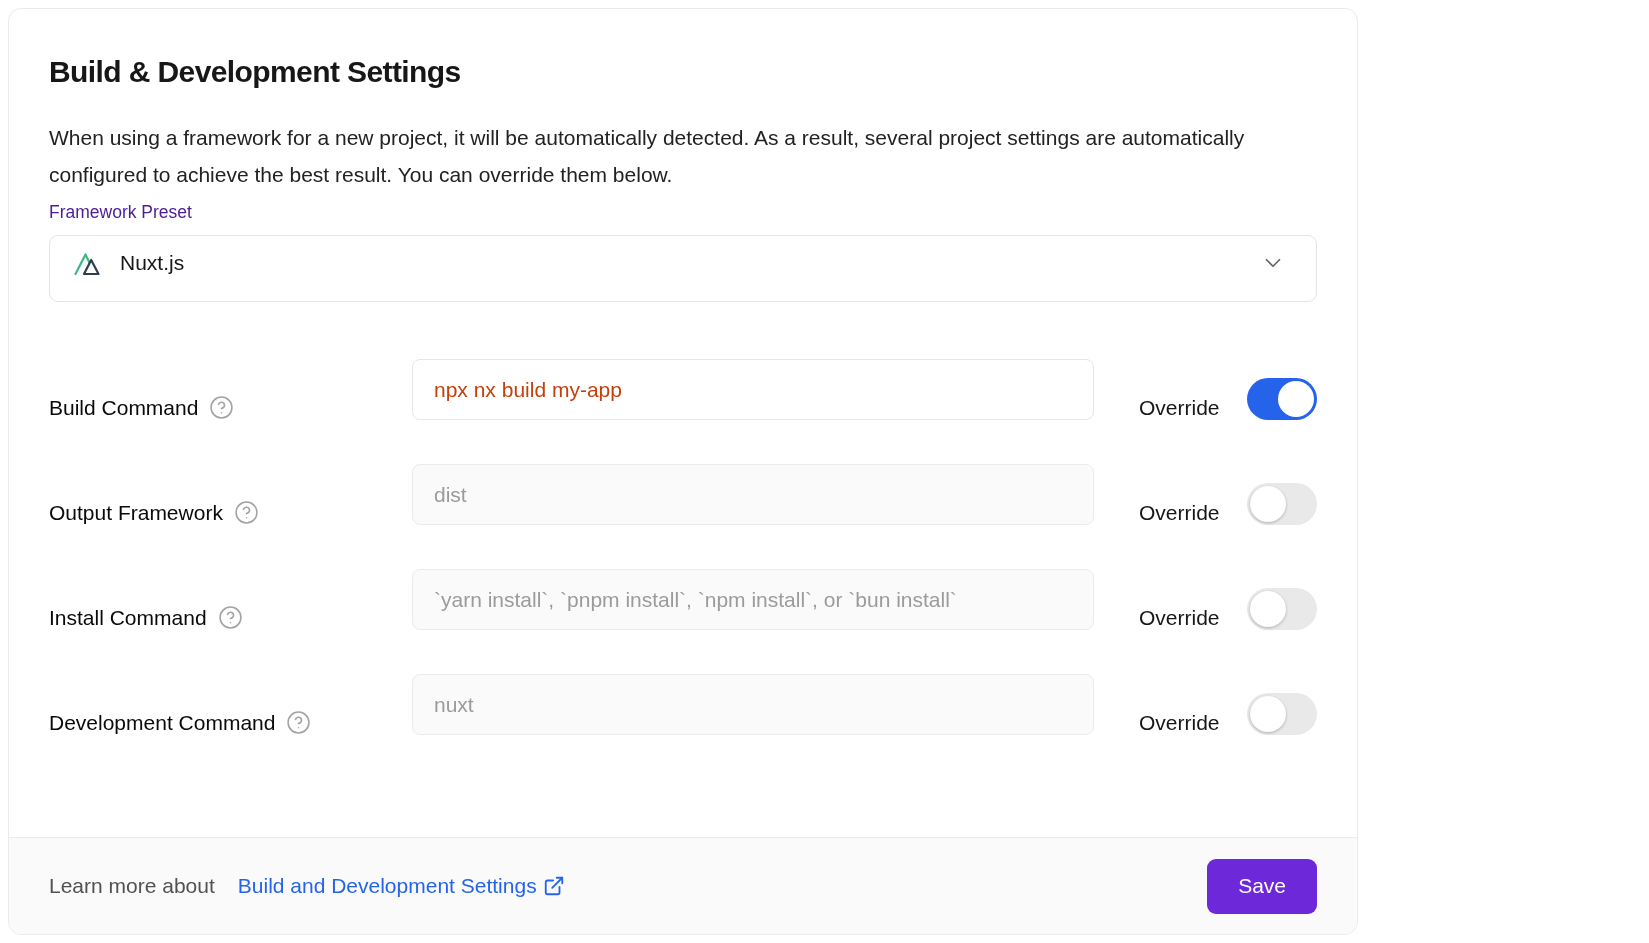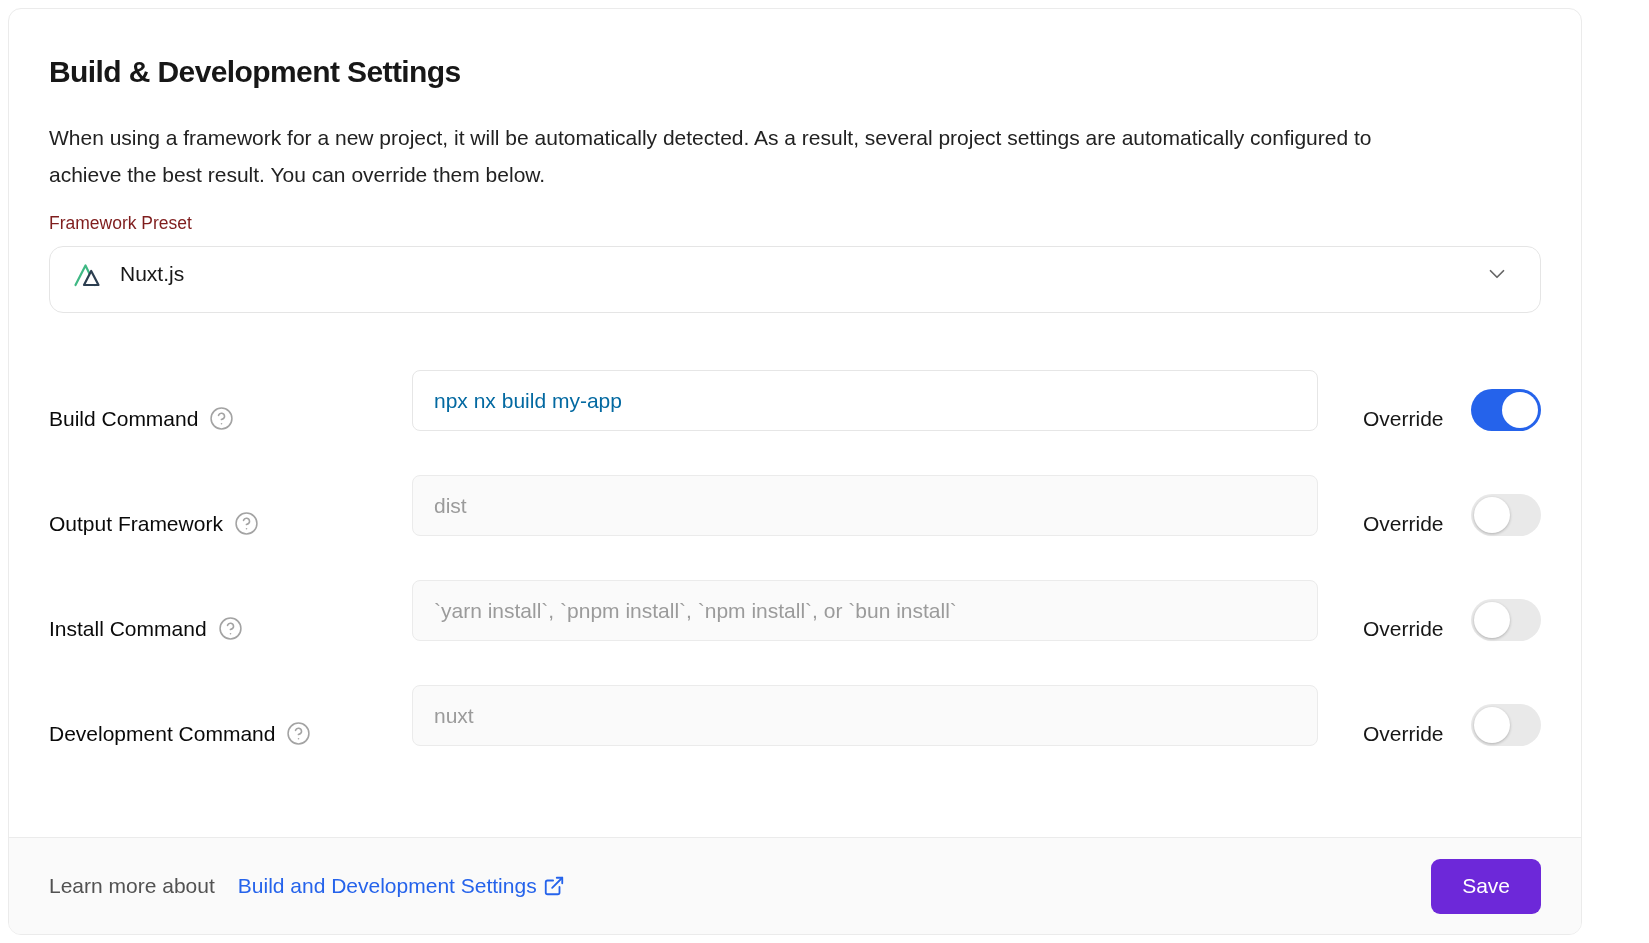--- a/index.html
+++ b/index.html
@@ -1,46 +1,46 @@
 <!DOCTYPE html>
 <html><head>
 <meta charset="utf-8">
 <style>
   * { box-sizing: border-box; margin: 0; padding: 0; }
   html, body { width: 1649px; height: 943px; background: #ffffff;
     font-family: "Liberation Sans", sans-serif; color: #171717; }
   .card {
-    position: absolute; left: 8px; top: 8px; width: 1574px; height: 927px;
+    position: absolute; left: 8px; top: 8px; width: 1350px; height: 927px;
     background: #ffffff; border: 1px solid #ebebeb; border-radius: 13px;
     overflow: hidden; display: flex; flex-direction: column;
   }
   .card-body { flex: 1; padding: 46px 40px 0 40px; }
   h1.title { font-size: 30px; font-weight: 700; letter-spacing: -0.6px;
     color: #171717; margin-bottom: 30px; }
   p.desc { font-size: 21px; line-height: 37px; color: #222222;
-    max-width: 1400px; margin-bottom: 20px; }
-  .fp-label { font-size: 17.5px; color: #7f1d1d; margin-bottom: 12px; }
+    max-width: 1400px; margin-bottom: 9px; }
+  .fp-label { font-size: 17.5px; color: #4c1d95; margin-bottom: 12px; }
   .select {
-    height: 67px; border: 1px solid #e5e5e5; border-radius: 14px;
+    height: 67px; border: 1px solid #e5e5e5; border-radius: 9px;
     display: flex; align-items: center; padding: 0 30px 12px 24px;
     background: #ffffff; cursor: pointer;
   }
   .select .fw-name { font-size: 21px; color: #171717; margin-left: 14px; }
   .select .chev { margin-left: auto; display: flex; align-items: center; }
   .rows { margin-top: 57px; }
   .row { display: flex; align-items: flex-end; height: 61px; margin-bottom: 44px; }
   .row-label { width: 363px; display: flex; align-items: center;
     font-size: 21px; color: #0a0a0a; flex-shrink: 0; }
   .help { margin-left: 11px; display: flex; align-items: center; cursor: pointer; }
   .field {
     flex: 1; height: 61px; border: 1px solid #e6e6e6; border-radius: 8px;
     padding: 0 21px; font-size: 21px; font-family: "Liberation Sans", sans-serif;
     outline: none; min-width: 0;
   }
-  .field.active { background: #ffffff; color: #0369a1; }
+  .field.active { background: #ffffff; color: #c2410c; }
   .field.muted { background: #fafafa; color: #c2410c; border-color: #ebebeb; }
   .field::placeholder { color: #9b9b9b; opacity: 1; }
   .override-label { margin-left: 45px; font-size: 21px; color: #171717; width: 86px; }
   .toggle {
     width: 70px; height: 42px; border-radius: 21px; margin-left: 22px;
     position: relative; cursor: pointer; flex-shrink: 0;
     background: #e9e9e9; transition: background .15s;
   }
   .toggle .knob {
     position: absolute; top: 3px; left: 3px; width: 36px; height: 36px;

